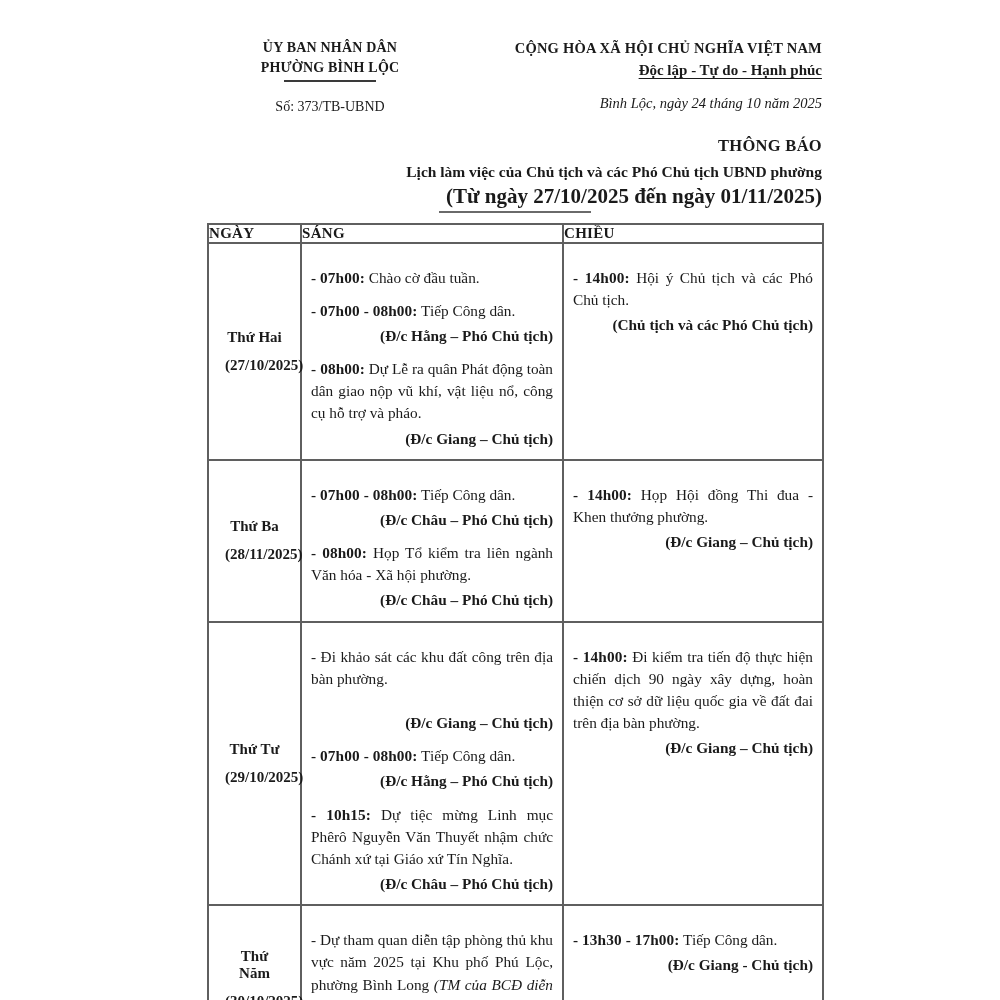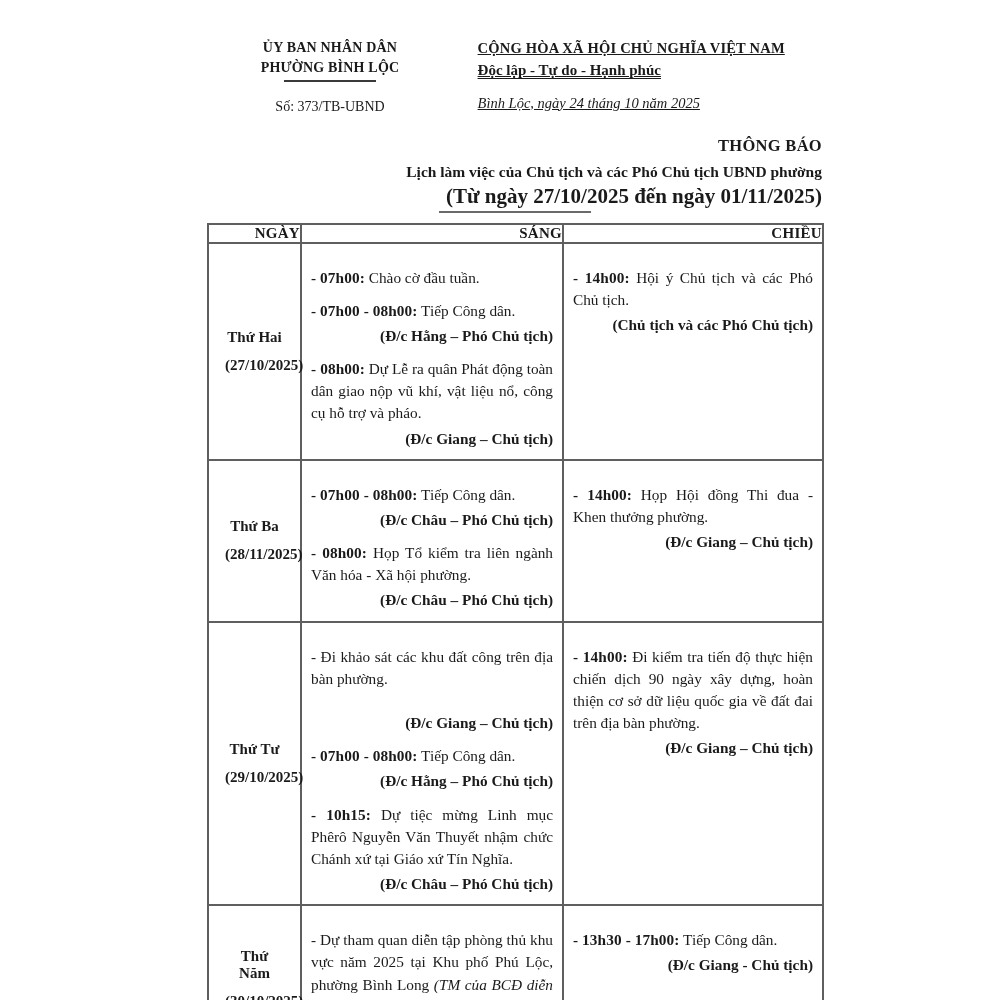--- a/index.html
+++ b/index.html
@@ -9,40 +9,40 @@
     font-family:"Liberation Serif","DejaVu Serif",serif;
     color:#1a1a1a;
     position:relative;
     overflow:hidden;
   }
   .content { position:absolute; left:207px; top:38px; width:615px; }
 
   
   .doc-header { display:flex; align-items:flex-start; }
   .hdr-left  { width:40%; text-align:center; }
-  .hdr-right { width:56%; margin-left:4%; text-align:left;text-decoration:underline; }
+  .hdr-right { width:56%; margin-left:4%; text-align:right; }
   .org-line  { font-weight:bold; font-size:14px; line-height:1.45; letter-spacing:.2px; }
   .hdr-rule  { width:92px; border-bottom:2px solid #3a3a3a; margin:1px auto 7px; }
   .doc-number{ font-size:14px; margin-top:17px; }
   .motto-1   { font-weight:bold; font-size:14.5px; line-height:1.45; letter-spacing:.2px; }
   .motto-2   { font-weight:bold; font-size:15px; line-height:1.5;
                text-decoration:underline; text-underline-offset:3px; }
   .dateline  { font-style:italic; font-size:14.5px; margin-top:13px; }
 
   
   .title-block { text-align:right; margin-top:21px; }
   .doc-title    { font-weight:bold; font-size:16.5px; letter-spacing:.3px; }
   .doc-subtitle { font-weight:bold; font-size:15.5px; margin-top:7px; }
   .doc-range    { font-weight:bold; font-size:21px; margin-top:3px; }
   .title-rule   { width:152px; border-bottom:2px solid #6a6a6a; margin:2px auto 0; }
 
   
   table.schedule { border-collapse:collapse; table-layout:fixed; width:615px; margin-top:10px; }
   .schedule th, .schedule td { border:2px solid #5f5f5f; }
-  .schedule th { font-size:15px; font-weight:bold; height:18px; text-align:right; letter-spacing:.3px; }
+  .schedule th { font-size:15px; font-weight:bold; height:18px; text-align:left; letter-spacing:.3px; }
   td.day-cell { text-align:center; vertical-align:middle; font-weight:bold; font-size:15px; padding:2px 16px; }
   td.day-cell .date-line { margin-top:11px; }
   td.slot-cell { vertical-align:top; padding:12px 9px 9px; font-size:15.3px; line-height:1.45; }
   p.item { margin:11px 0 0; text-align:justify; }
   p.item b { letter-spacing:.1px; }
   p.by   { margin:3px 0 0; text-align:right; font-weight:bold; }
   p.by.gap { margin-top:22px; }
 </style>
 </head>
 <body>

